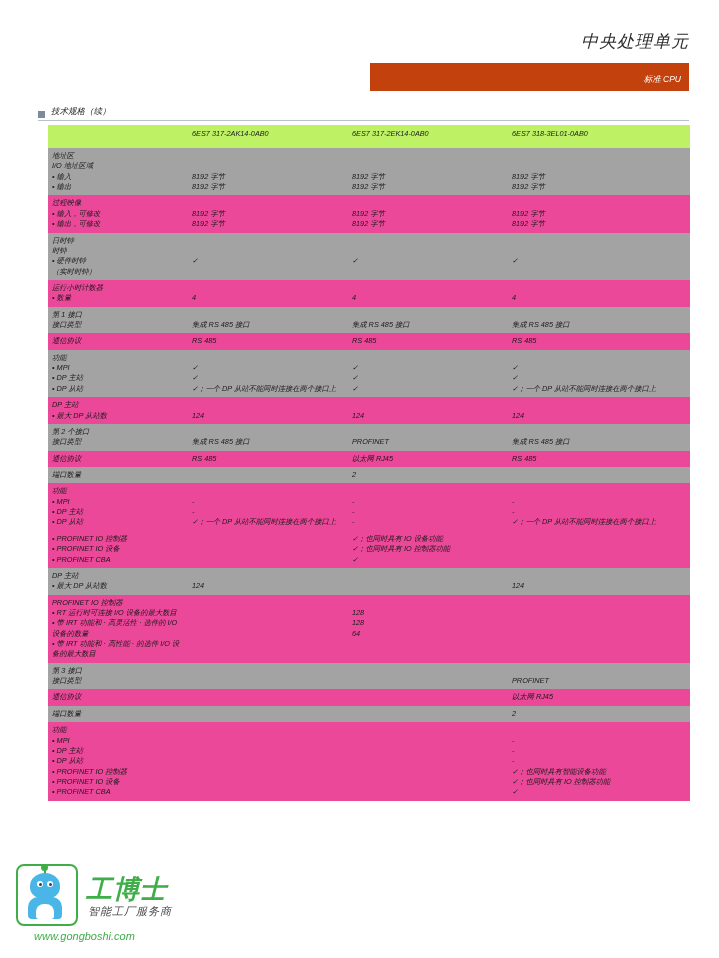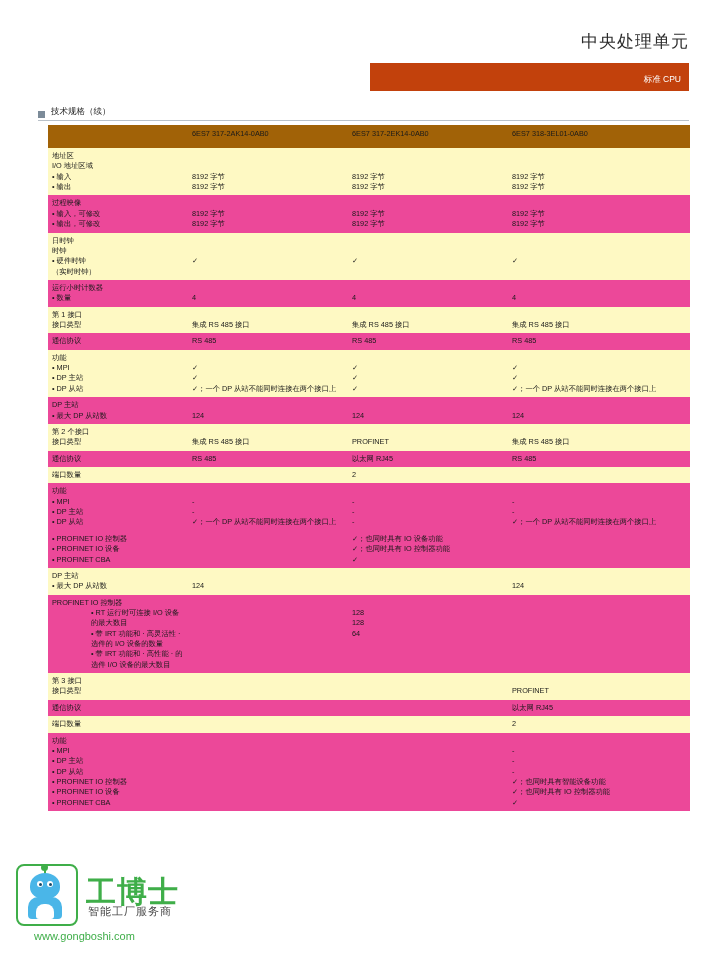--- a/index.html
+++ b/index.html
@@ -13,20 +13,21 @@
     font-family: "Liberation Sans", sans-serif;
     font-size: 7.5px;
     color: #1a1a1a;
     position: relative;
     overflow: hidden;
   }
   .page {
     position: relative;
     width: 719px;
     height: 958px;
+    font-style: italic;
   }
   
   .doc-title {
     position: absolute;
     top: 30px;
     right: 30px;
     font-size: 17px;
     color: #2b2b2b;
     letter-spacing: 1px;
   }
@@ -85,33 +86,33 @@
   table.spec col.c3 { width: 182px; }
 
   table.spec th, table.spec td {
     vertical-align: top;
     padding: 3px 5px 3px 4px;
     font-size: 7.3px;
     line-height: 1.42;
     border: 0;
   }
   table.spec thead th {
-    background: #a16207;
+    background: #bef264;
     font-weight: normal;
     text-align: left;
     height: 15px;
     padding-top: 4px;
     padding-bottom: 4px;
   }
   
-  tr.shade > td { background: #fef9c3; }
+  tr.shade > td { background: #a3a3a3; }
   tr.plain > td { background: #ec4899; }
   td.c0 { color: #1a1a1a; }
   .nowrap { white-space: nowrap; }
-  .wrapcell { white-space: normal; margin-left: 39px; }
+  .wrapcell { white-space: normal; }
 
   
   .footer {
     position: absolute;
     left: 16px;
     bottom: 14px;
     width: 250px;
     height: 80px;
   }
   .logo-badge {
@@ -186,21 +187,21 @@
     top: 0px;
     width: 7px;
     height: 7px;
     background: #3fae49;
     border-radius: 50%;
   }
   .brand-cn {
     position: absolute;
     left: 70px;
     top: 8px;
-    font-size: 30px;
+    font-size: 26px;
     color: #3fae49;
     font-weight: bold;
     letter-spacing: 1px;
     font-family: "Liberation Sans", sans-serif;
   }
   .brand-sub {
     position: absolute;
     left: 72px;
     top: 40px;
     font-size: 11px;

